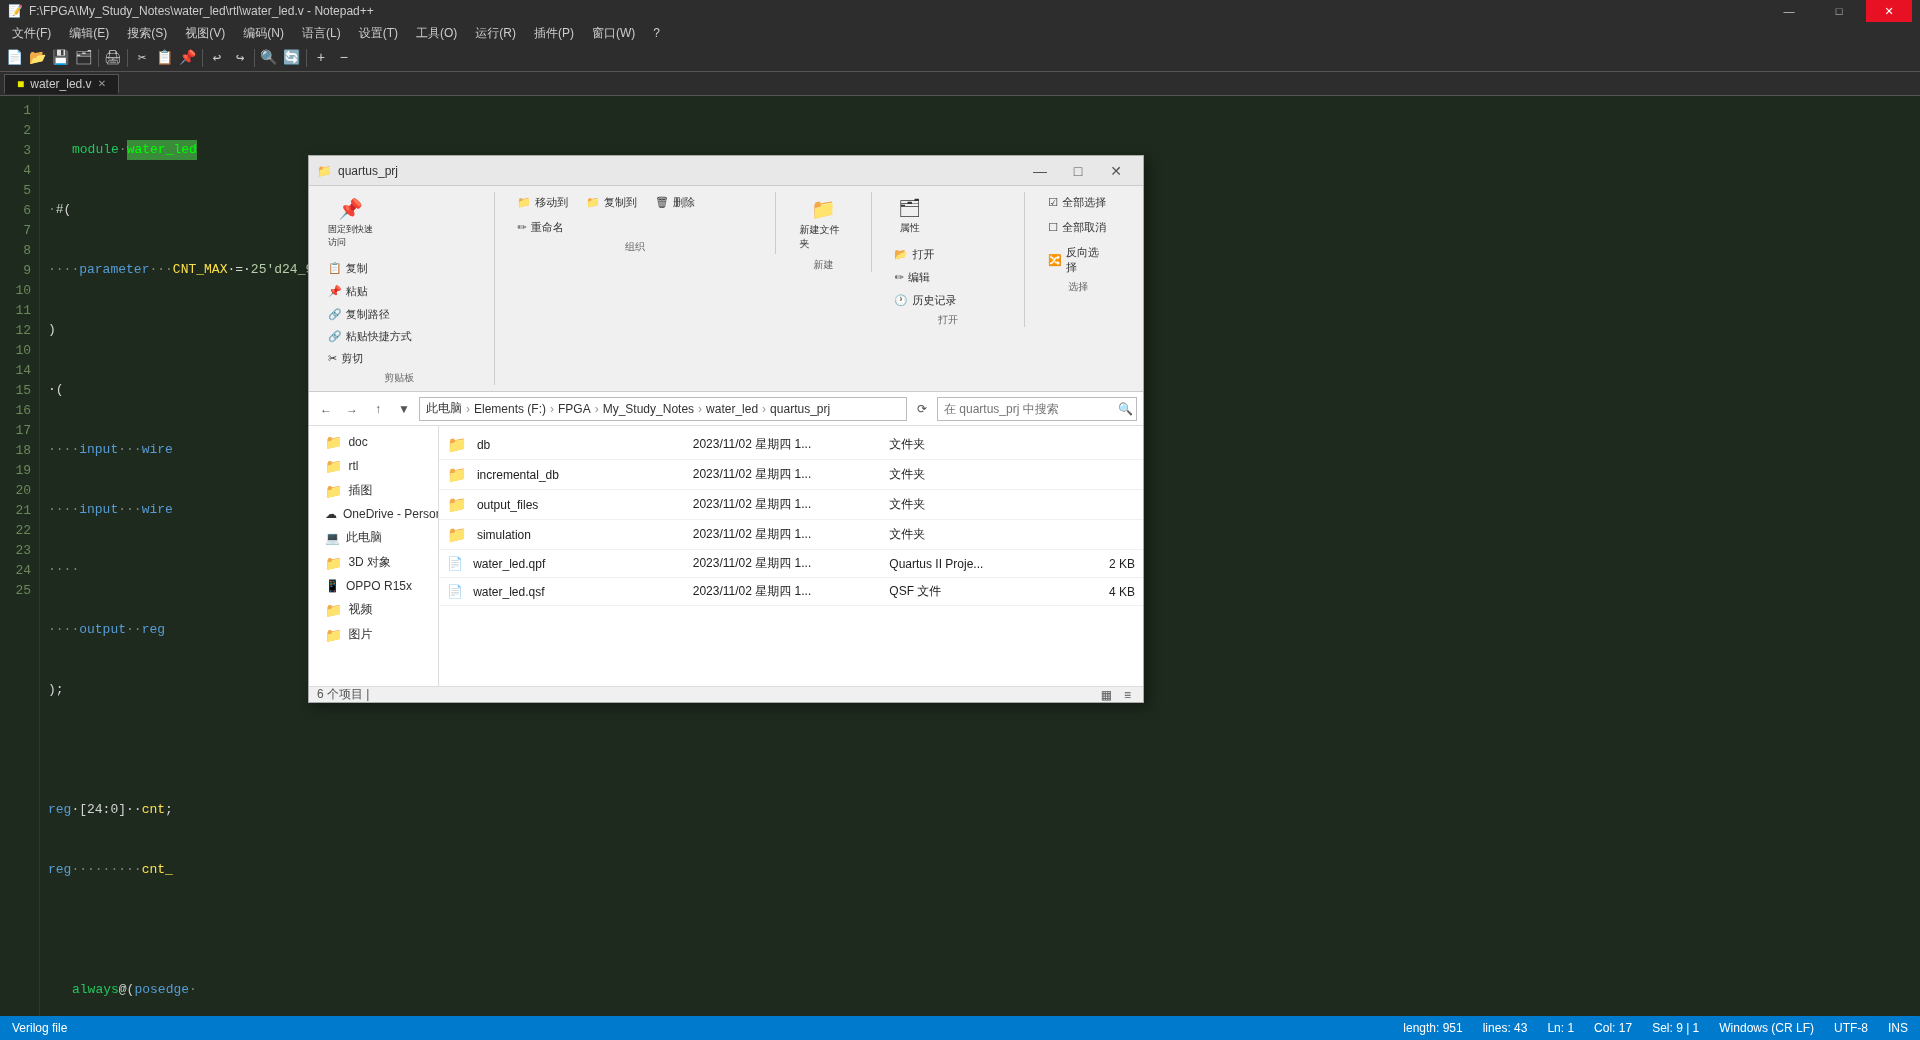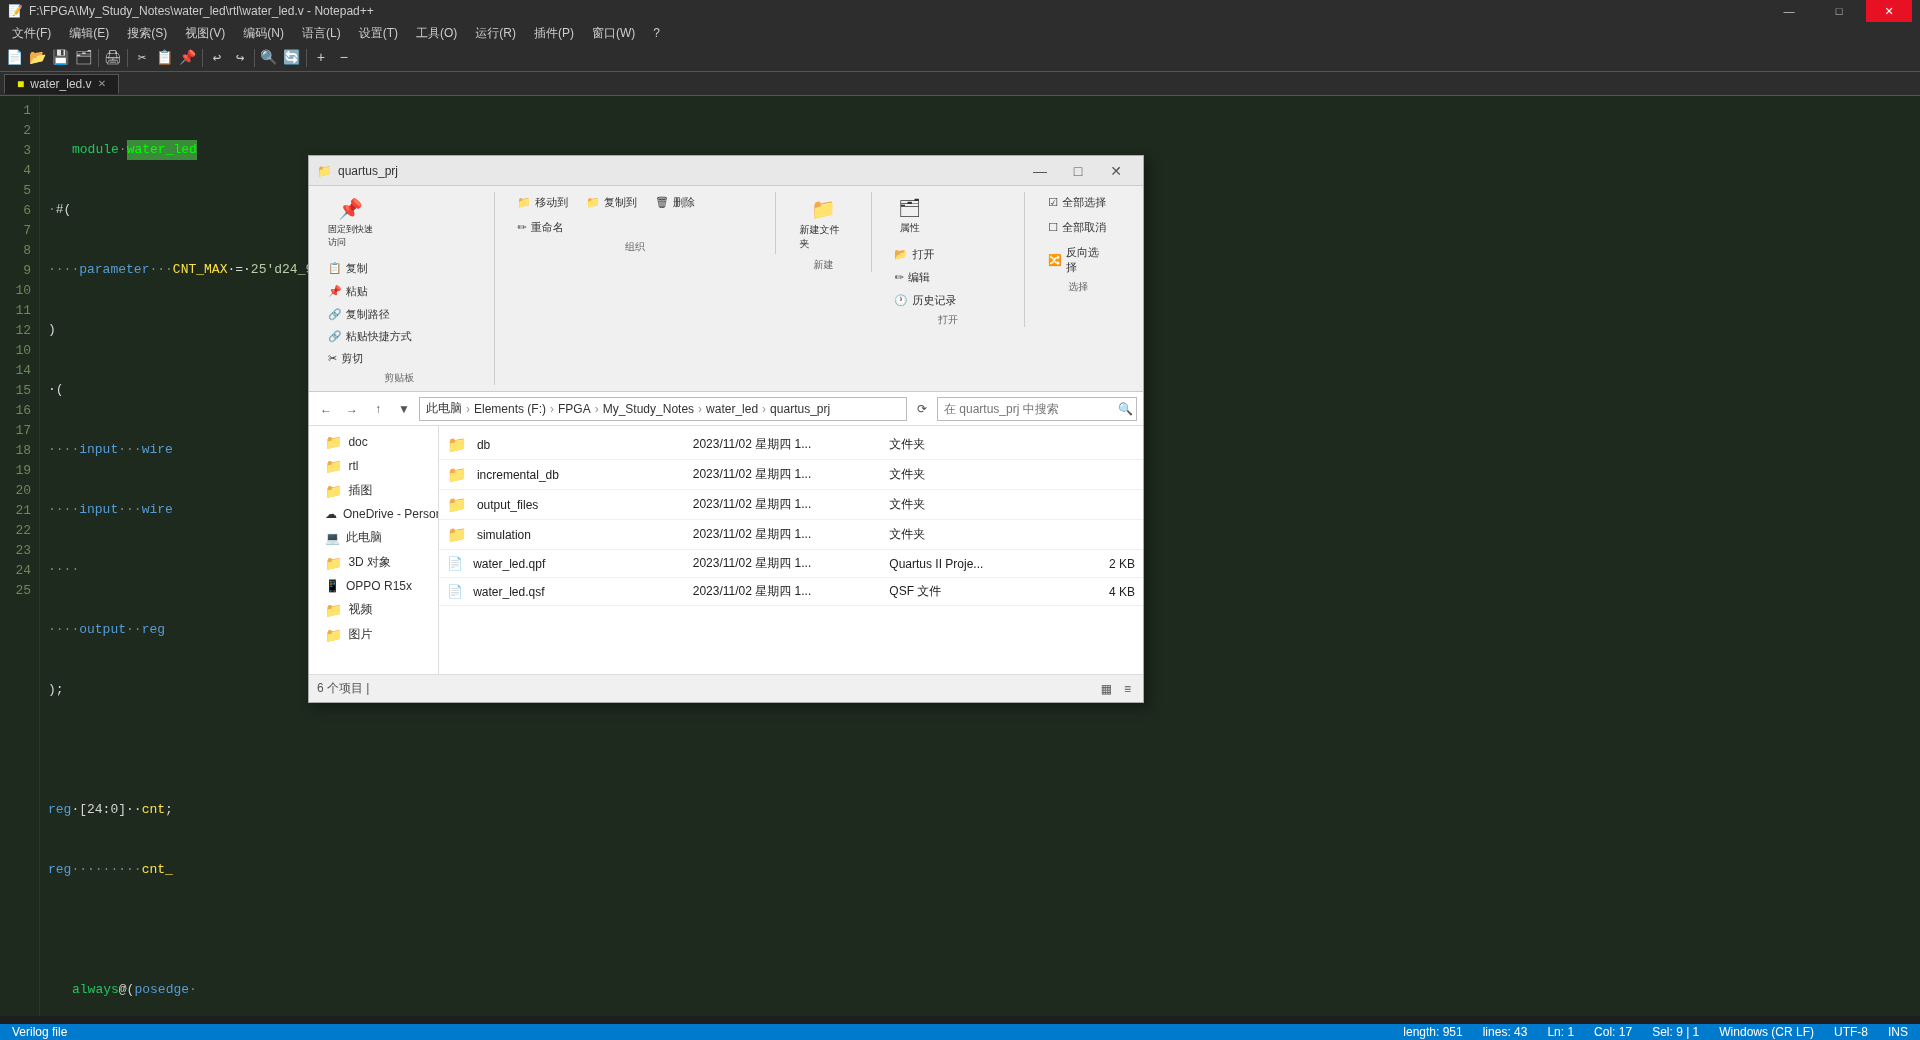--- a/index.html
+++ b/index.html
@@ -137,21 +137,21 @@
     
     .kw { color: #569cd6; } 
     .kw2 { color: #22c55e; margin-left: 24px; } 
     .param { color: #fde047; text-align: right; }
     .num { color: #b5cea8; }
     .highlight { background: #3a8c3a; color: #00ff00; }
 
     
     .status-bar {
       background: #007acc;
-      height: 16px;
+      height: 24px;
       display: flex;
       align-items: center;
       padding: 0 12px;
       font-size: 12px;
       color: white;
       font-family: 'Segoe UI', sans-serif;
       justify-content: space-between;
       position: absolute;
       bottom: 0;
       left: 0;
@@ -364,21 +364,21 @@
       cursor: pointer;
       border-bottom: 1px solid #f0f0f0;
     }
     .fe-file-icon { margin-right: 6px; font-size: 16px; }
     .folder-file-icon { color: #dcb545; }
     .qpf-icon { color: #4472c4; font-size: 13px; }
     .qsf-icon { color: #70ad47; font-size: 13px; }
 
     
     .fe-status {
-      height: 28px;
+      height: 16px;
       background: #f0f0f0;
       border-top: 1px solid #ddd;
       display: flex;
       align-items: center;
       padding: 0 8px;
       font-size: 12px;
       color: #555;
       justify-content: space-between;
     }
 

